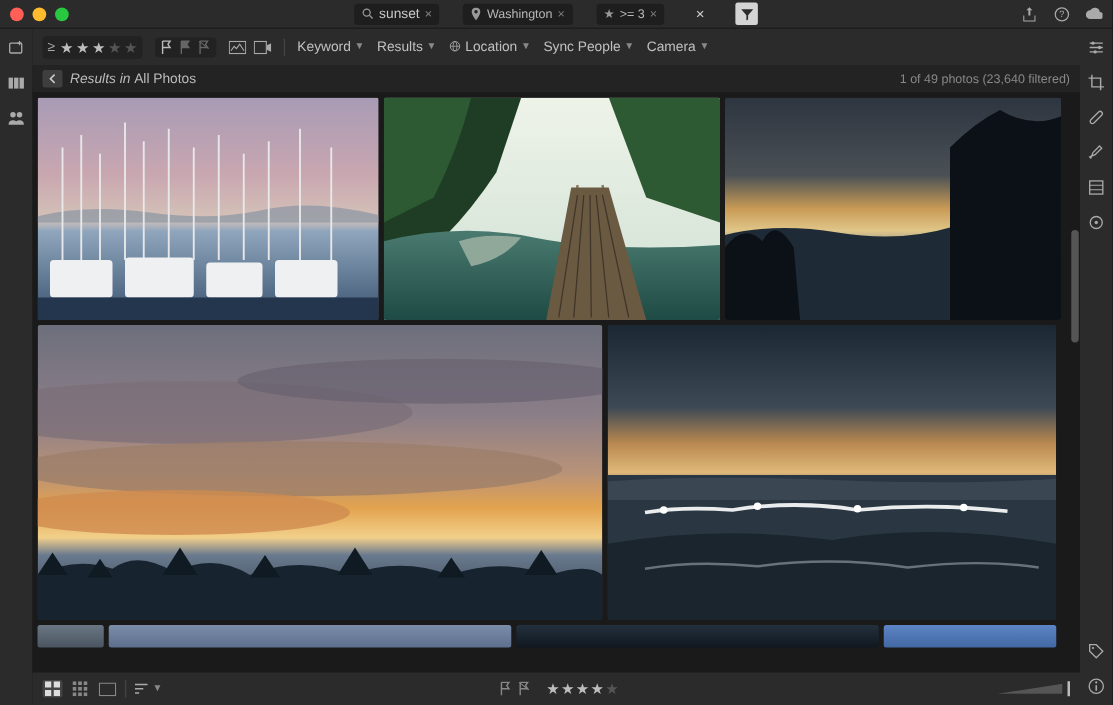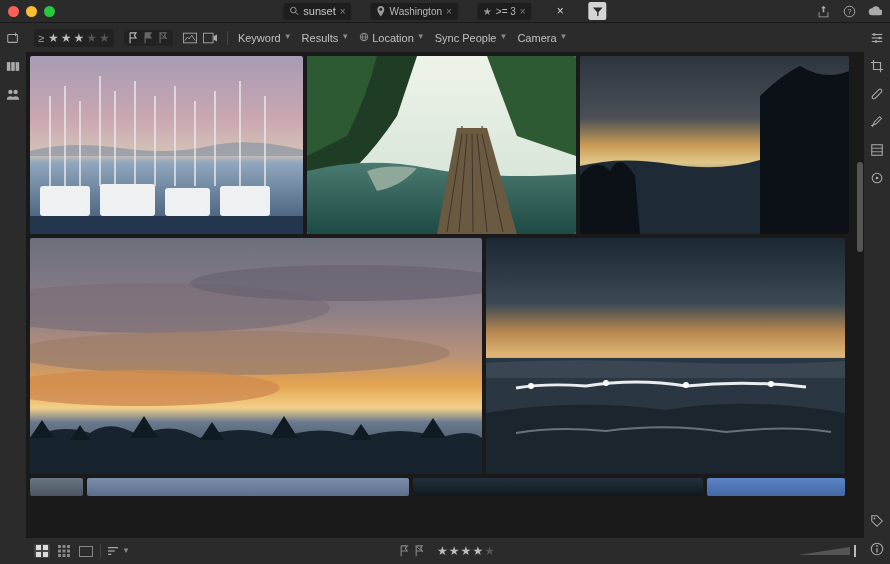--- a/index.html
+++ b/index.html
@@ -204,20 +204,31 @@
       <div class="dd">
           <span>Sync People</span>
           <span class="caret">▼</span>
         </div>
       <div class="dd">
           <span>Camera</span>
           <span class="caret">▼</span>
         </div>
     </div>
 
+    <div class="breadcrumb">
+      <div class="bc-icon">
+        <svg width="10" height="10" viewBox="0 0 12 12">
+            <path d="M8 2L4 6l4 4" fill="none" stroke="#ccc" stroke-width="1.5"></path>
+          </svg>
+      </div>
+      <div class="bc-text">
+        <em>Results in </em><span>All Photos</span>
+      </div>
+      <div class="bc-count">1 of 49 photos   (23,640 filtered)</div>
+    </div>
 
     <div class="grid-area">
       <div class="grid-row">
         <div class="ph" style="width:273px;height:178px">
           <svg width="273" height="178" viewBox="0 0 273 178" preserveAspectRatio="none">
             <defs>
                 <linearGradient id="sk1" x1="0" y1="0" x2="0" y2="1">
                   <stop offset="0" stop-color="#a89bb5"></stop>
                   <stop offset="0.35" stop-color="#c9a7b0"></stop>
                   <stop offset="0.55" stop-color="#d4c2b8"></stop>

